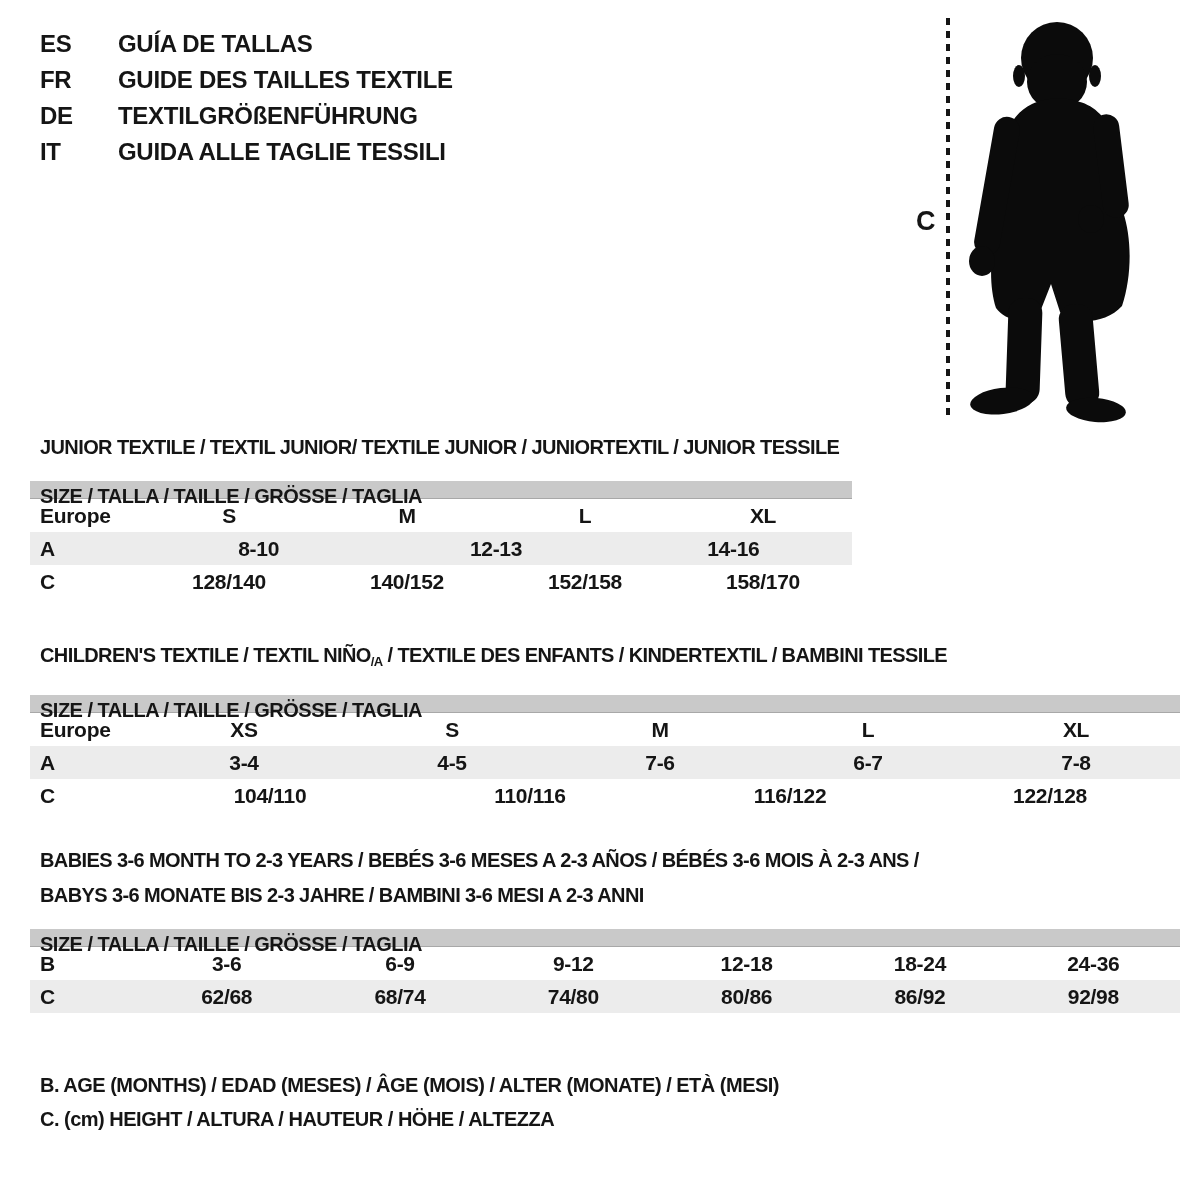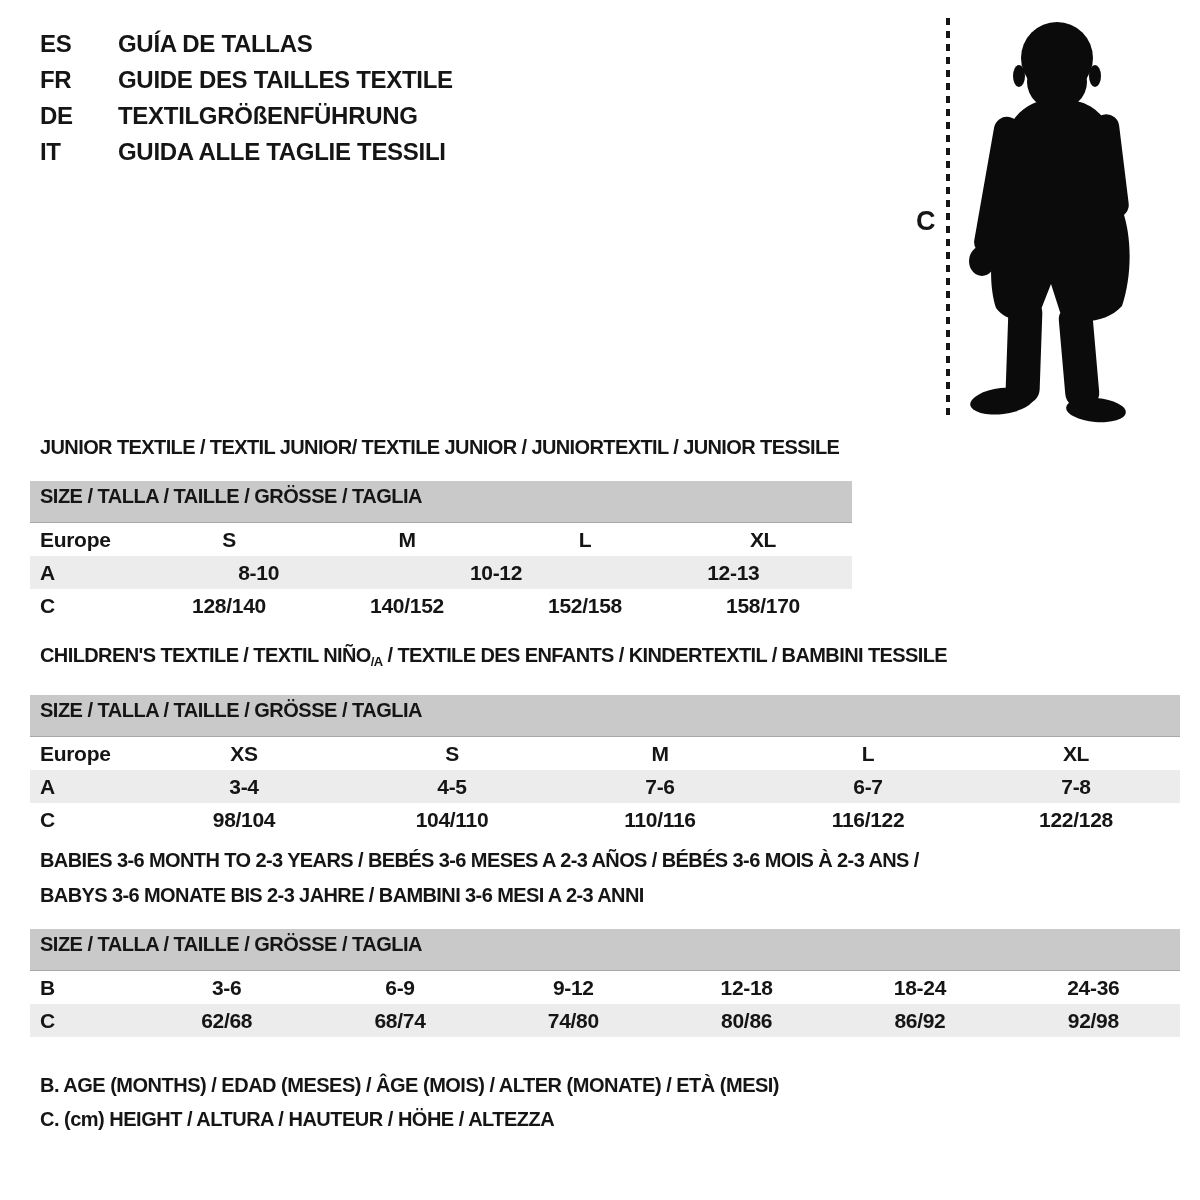--- a/index.html
+++ b/index.html
@@ -24,21 +24,21 @@
   .dash{position:absolute;left:46px;top:4px;width:4px;height:400px;
         background:repeating-linear-gradient(to bottom,var(--ink) 0 7px,transparent 7px 13px);}
   .figure svg{position:absolute;left:60px;top:2px;}
   
   #sections section{position:absolute;left:30px;}
   #sections section:nth-of-type(1){top:430px;width:822px;}
   #sections section:nth-of-type(2){top:638px;width:1150px;}
   #sections section:nth-of-type(3){top:843px;width:1150px;}
   .sec-title{padding-left:10px;font-size:20px;line-height:35px;letter-spacing:-0.6px;margin-bottom:16px;white-space:nowrap;}
   .sec-title .sub{font-size:13px;vertical-align:-4px;}
-  .tbl-head{height:42px;line-height:31px;background:var(--thbg);padding-left:10px;font-size:20px;
+  .tbl-head{height:18px;line-height:31px;background:var(--thbg);padding-left:10px;font-size:20px;
             letter-spacing:-0.5px;box-sizing:border-box;border-bottom:1px solid #a8a8a8;white-space:nowrap;}
   .tbl-row{display:flex;height:33px;line-height:33px;font-size:21px;letter-spacing:-0.3px;}
   .tbl-row.shaded{background:var(--shade);}
   .tbl-label{flex:0 0 110px;padding-left:10px;box-sizing:border-box;}
   .tbl-cell{flex:1;text-align:center;}
   
   .legend{position:absolute;left:40px;top:1068px;font-size:20px;line-height:34px;letter-spacing:-0.5px;white-space:nowrap;}
 </style>
 </head>
 <body>
@@ -112,22 +112,22 @@
           <div class="tbl-row">
             <div class="tbl-label">Europe</div>
             <div class="tbl-cell">S</div>
             <div class="tbl-cell">M</div>
             <div class="tbl-cell">L</div>
             <div class="tbl-cell">XL</div>
           </div>
           <div class="tbl-row shaded">
             <div class="tbl-label">A</div>
             <div class="tbl-cell">8-10</div>
-            <div class="tbl-cell">10-12</div>
             <div class="tbl-cell">12-13</div>
+            <div class="tbl-cell">14-16</div>
           </div>
           <div class="tbl-row">
             <div class="tbl-label">C</div>
             <div class="tbl-cell">128/140</div>
             <div class="tbl-cell">140/152</div>
             <div class="tbl-cell">152/158</div>
             <div class="tbl-cell">158/170</div>
           </div>
         </div>
       </section>
@@ -148,21 +148,20 @@
           <div class="tbl-row shaded">
             <div class="tbl-label">A</div>
             <div class="tbl-cell">3-4</div>
             <div class="tbl-cell">4-5</div>
             <div class="tbl-cell">7-6</div>
             <div class="tbl-cell">6-7</div>
             <div class="tbl-cell">7-8</div>
           </div>
           <div class="tbl-row">
             <div class="tbl-label">C</div>
-            <div class="tbl-cell">98/104</div>
             <div class="tbl-cell">104/110</div>
             <div class="tbl-cell">110/116</div>
             <div class="tbl-cell">116/122</div>
             <div class="tbl-cell">122/128</div>
           </div>
         </div>
       </section>
       <section class="section">
         <div class="sec-title">
           <div class="title-line"><span>BABIES 3-6 MONTH TO 2-3 YEARS / BEBÉS 3-6 MESES A 2-3 AÑOS / BÉBÉS 3-6 MOIS À 2-3 ANS /</span></div>

